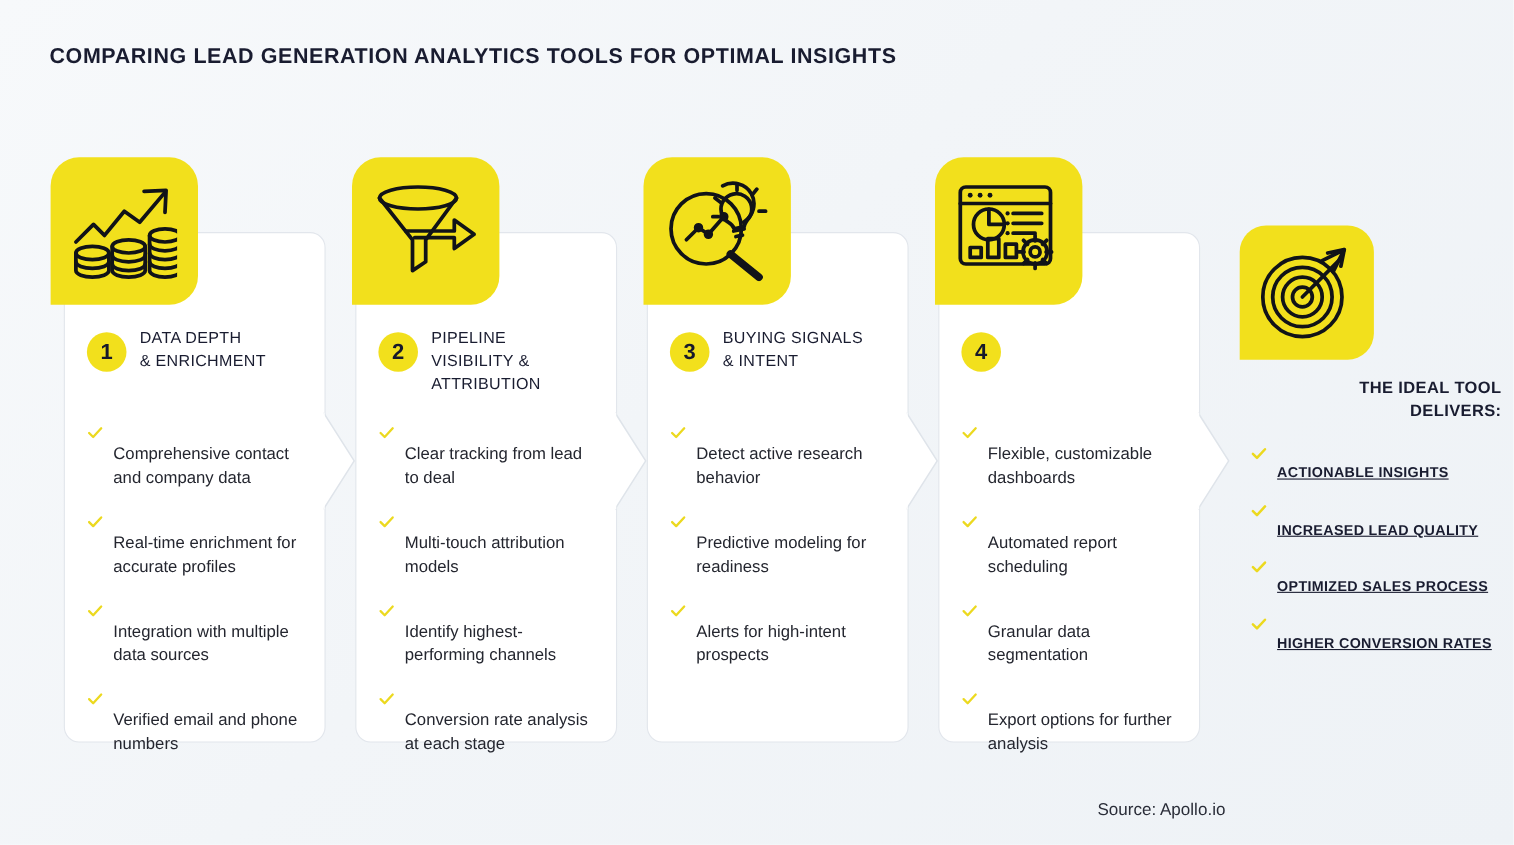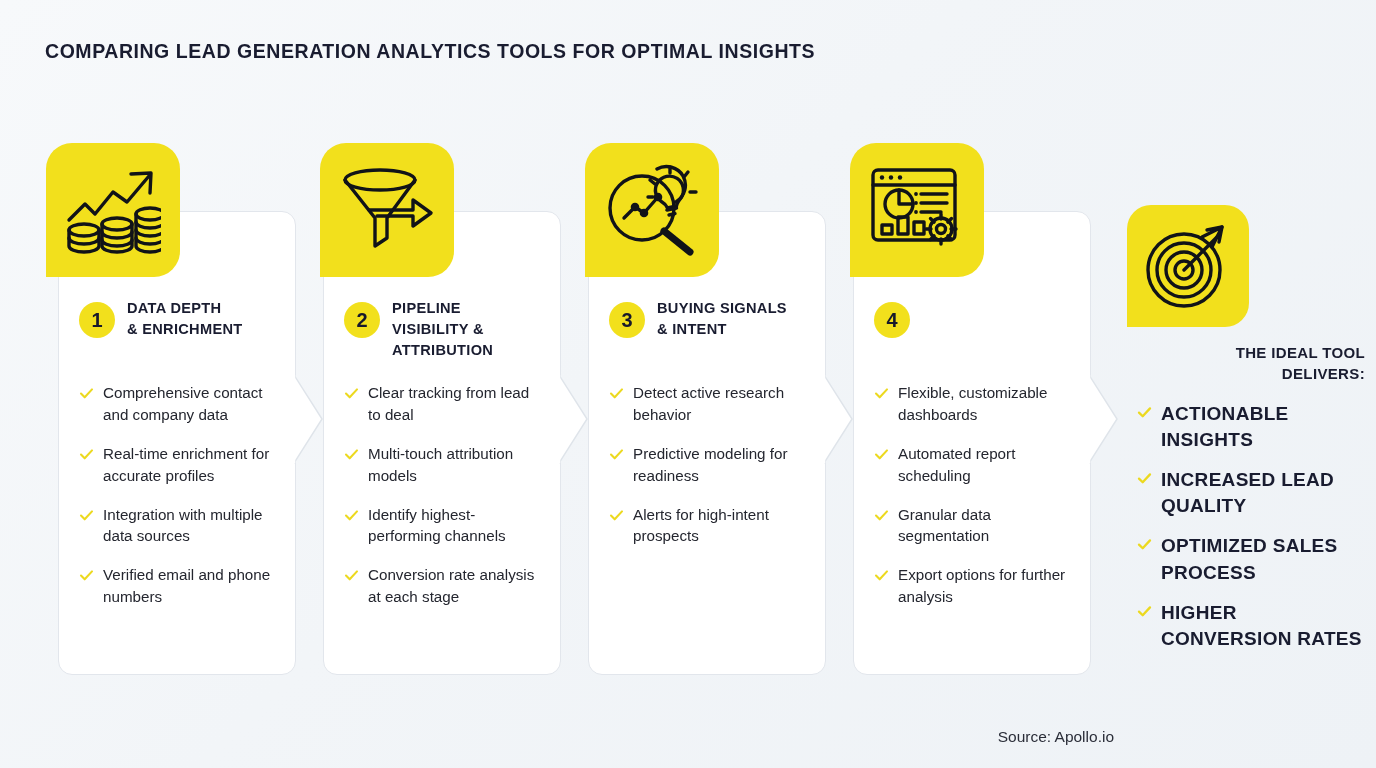--- a/index.html
+++ b/index.html
@@ -103,21 +103,21 @@
     display: flex;
     align-items: center;
     justify-content: center;
     font-size: 20px;
     font-weight: 700;
     color: #17192b;
     margin-top: 6px;
   }
   .card-title {
     font-size: 14.6px;
-    font-weight: 700;
+    font-weight: 400;
     line-height: 1.45;
     letter-spacing: 0.3px;
     color: #191c30;
     padding-top: 2px;
   }
 
   
   .bullets {
     position: absolute;
     left: 20px;
@@ -136,20 +136,21 @@
     flex: 0 0 auto;
     width: 15px;
     height: 15px;
     margin-top: 4px;
   }
   .check svg { display: block; }
   .btxt {
     font-size: 15.2px;
     line-height: 1.44;
     color: #24262f;
+    margin-top: 20px;
   }
 
   
   .final-col {
     position: absolute;
     left: 1137px;
     top: 342px;
     width: 228px;
   }
   .final-title {
@@ -160,25 +161,26 @@
     color: #191c30;
     margin-bottom: 16px;
     text-align: right;
   }
   .final-col .bullets {
     position: static;
     left: auto; right: auto;
   }
   .final-col .bullets li { margin-bottom: 14px; }
   .final-col .btxt {
-    font-size: 19px;
+    font-size: 13px;
     font-weight: 700;
     letter-spacing: 0.3px;
     line-height: 1.38;
     color: #191c30;
+    text-decoration: underline;
   }
 
   
   .source {
     position: absolute;
     right: 30px;
     bottom: 22px;
     font-size: 15.5px;
     color: #2a2d38;
   }

